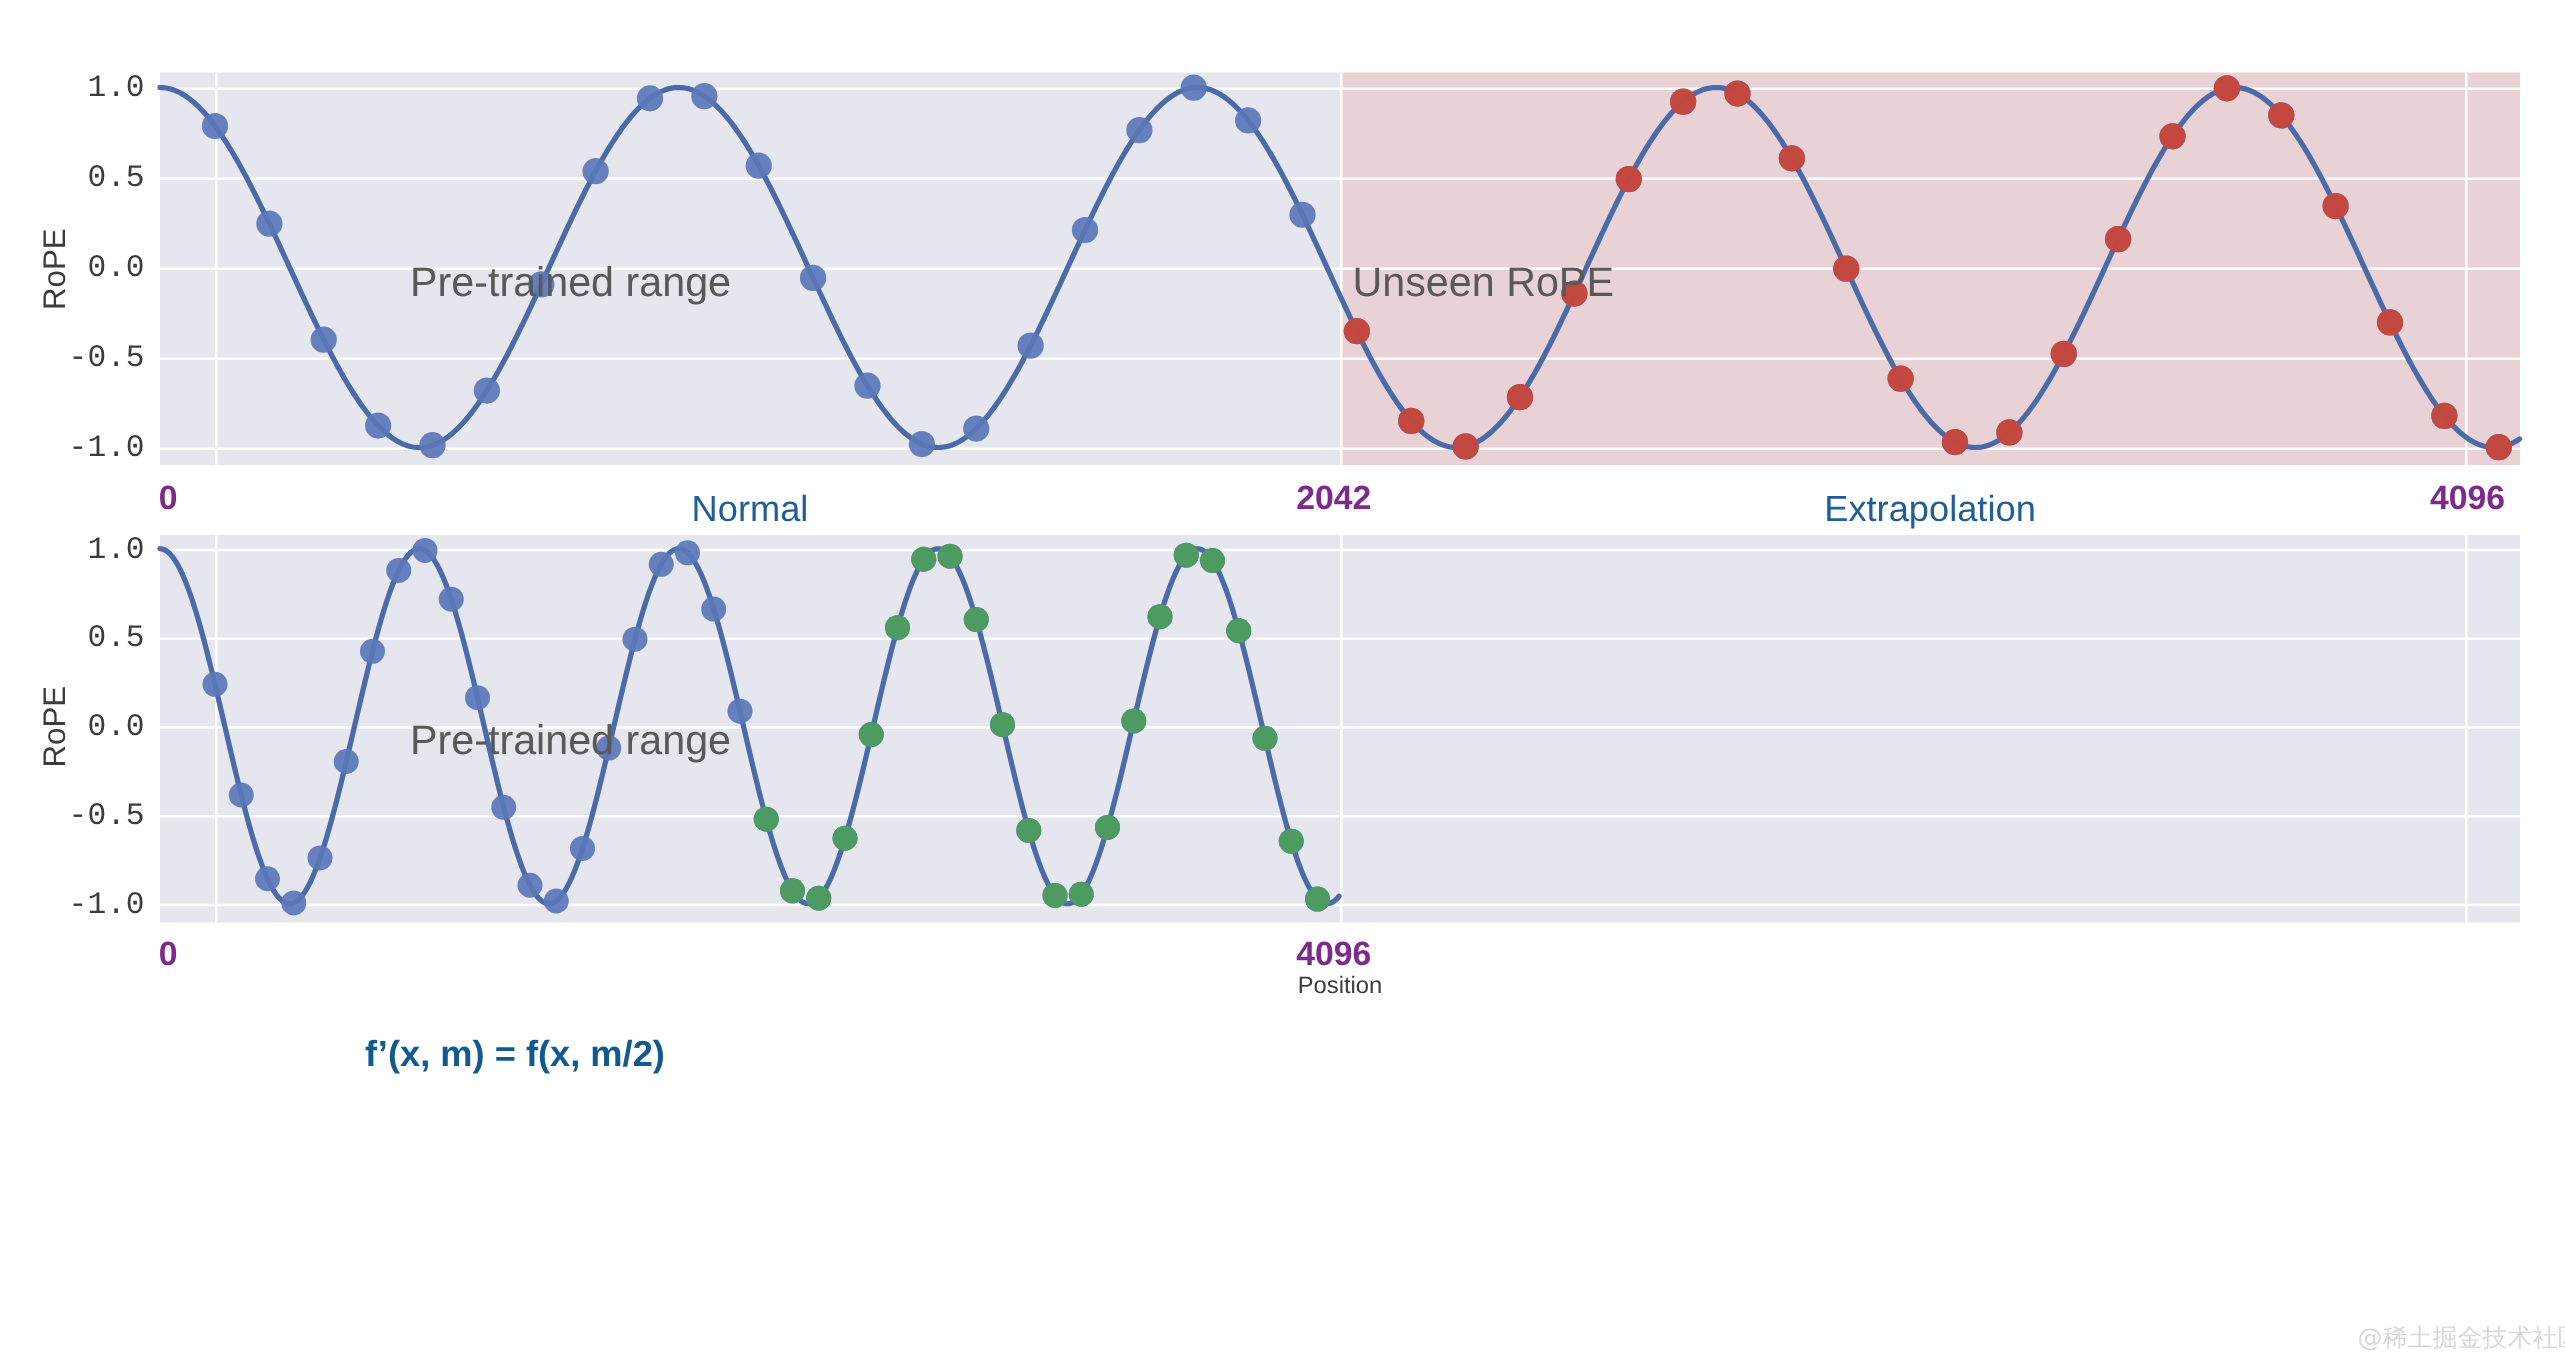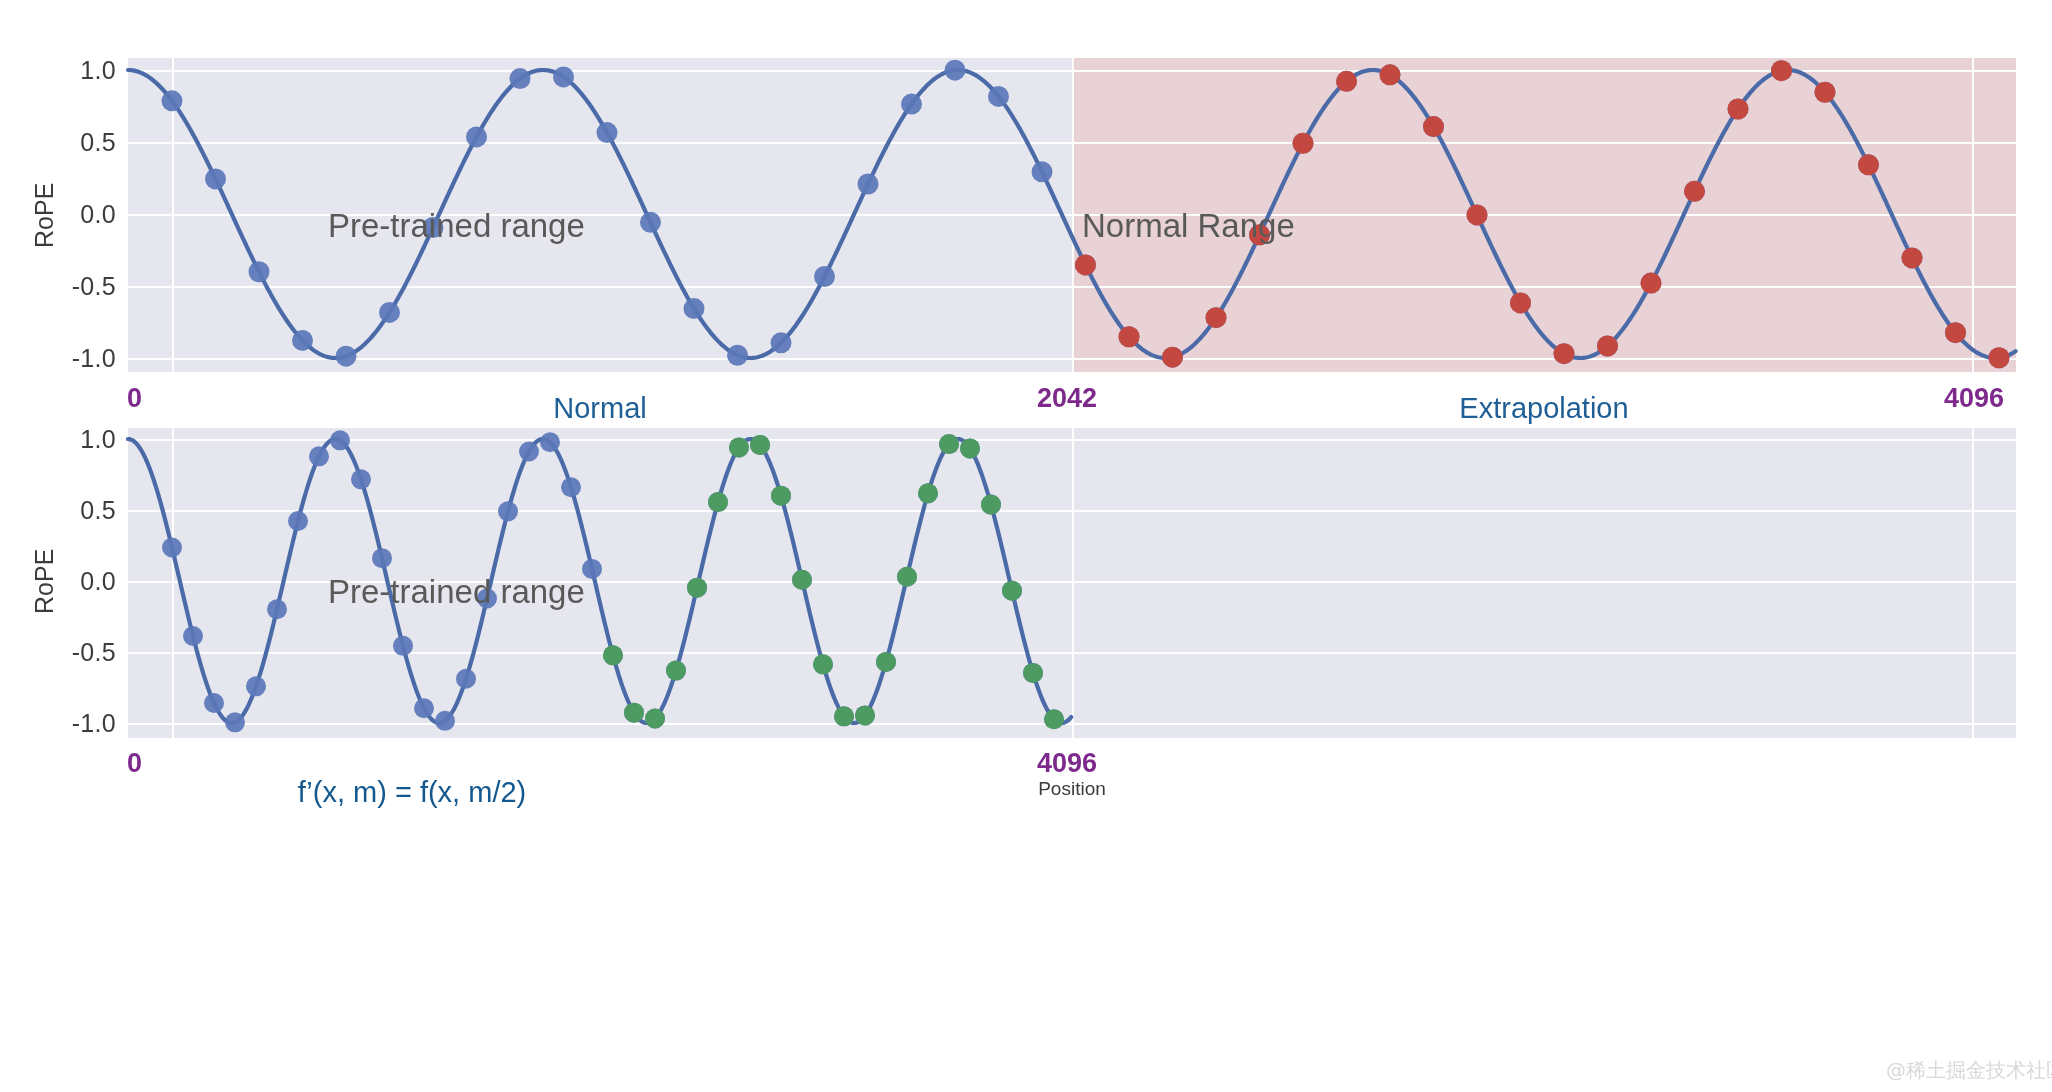--- a/index.html
+++ b/index.html
@@ -15,21 +15,21 @@
 
   
   .hgrid{position:absolute;height:2px;background:#ffffff;opacity:.95;}
   .vgrid{position:absolute;width:2px;background:#ffffff;opacity:.95;}
 
   
   svg.curve{position:absolute;left:0;top:0;overflow:visible;}
 
   
   .ytick{position:absolute;text-align:right;font-size:25px;color:#3c3c3c;
-         letter-spacing:.3px;line-height:1;}
+         letter-spacing:.3px;line-height:1;font-family:Liberation Mono, monospace;}
   .ylabel{position:absolute;font-size:25px;color:#3c3c3c;
           transform:rotate(-90deg);transform-origin:left top;white-space:nowrap;}
 
   
   .annot{position:absolute;font-size:33px;color:#595959;white-space:nowrap;margin-left:12px;}
 
   
   .xnum{position:absolute;font-size:27px;font-weight:bold;color:#7d2a8c;
         white-space:nowrap;}
   .xcap{position:absolute;font-size:29px;color:#1f5f96;white-space:nowrap;
@@ -130,21 +130,21 @@
       <circle cx="1738.00" cy="109.01" r="10.5" fill="#cb4335" stroke="none" opacity="0.92"></circle>
       <circle cx="1781.50" cy="70.65" r="10.5" fill="#cb4335" stroke="none" opacity="0.92"></circle>
       <circle cx="1825.00" cy="92.27" r="10.5" fill="#cb4335" stroke="none" opacity="0.92"></circle>
       <circle cx="1868.50" cy="164.82" r="10.5" fill="#cb4335" stroke="none" opacity="0.92"></circle>
       <circle cx="1912.00" cy="257.95" r="10.5" fill="#cb4335" stroke="none" opacity="0.92"></circle>
       <circle cx="1955.50" cy="332.69" r="10.5" fill="#cb4335" stroke="none" opacity="0.92"></circle>
       <circle cx="1999.00" cy="357.77" r="10.5" fill="#cb4335" stroke="none" opacity="0.92"></circle>
     </svg>
 
   <div class="annot" style="left:316px;top:207px;">Pre-trained range</div>
-  <div class="annot" style="left:1070px;top:207px;">Normal Range</div>
+  <div class="annot" style="left:1070px;top:207px;">Unseen RoPE</div>
 
   <div class="xnum" style="left:127px;top:383px;">0</div>
   <div class="xnum" style="left:1037px;top:383px;">2042</div>
   <div class="xnum" style="left:1944px;top:383px;">4096</div>
   <div class="xcap" style="left:1344px;top:392px;width:400px;">Extrapolation</div>
   <div class="xcap" style="left:400px;top:392px;width:400px;">Normal</div>
 </div>
 
 <div class="panel" id="panel-bottom" style="left:0;top:0;width:2052px;height:1092px;">
 
@@ -235,16 +235,16 @@
       <circle cx="1033.00" cy="672.90" r="10" fill="#4c9d5a" stroke="none" opacity="0.92"></circle>
       <circle cx="1054.00" cy="719.23" r="10" fill="#4c9d5a" stroke="none" opacity="0.92"></circle>
     </svg>
 
   <div class="annot" style="left:316px;top:573px;">Pre-trained range</div>
 
   <div class="xnum" style="left:127px;top:748px;">0</div>
   <div class="xnum" style="left:1037px;top:748px;">4096</div>
   <div class="xsub" style="left:972px;top:778px;width:200px;">Position</div>
 
-  <div class="xcap dark" style="left:212px;top:776px;width:400px;">f’(x, m) = f(x, m/2)</div>
+  <div class="xcap dark" style="left:212px;top:828px;width:400px;font-weight:bold;">f’(x, m) = f(x, m/2)</div>
 </div>
 
 <div class="watermark" style="left:1886px;top:1057px;">@稀土掘金技术社区</div>
 
 </body></html>

